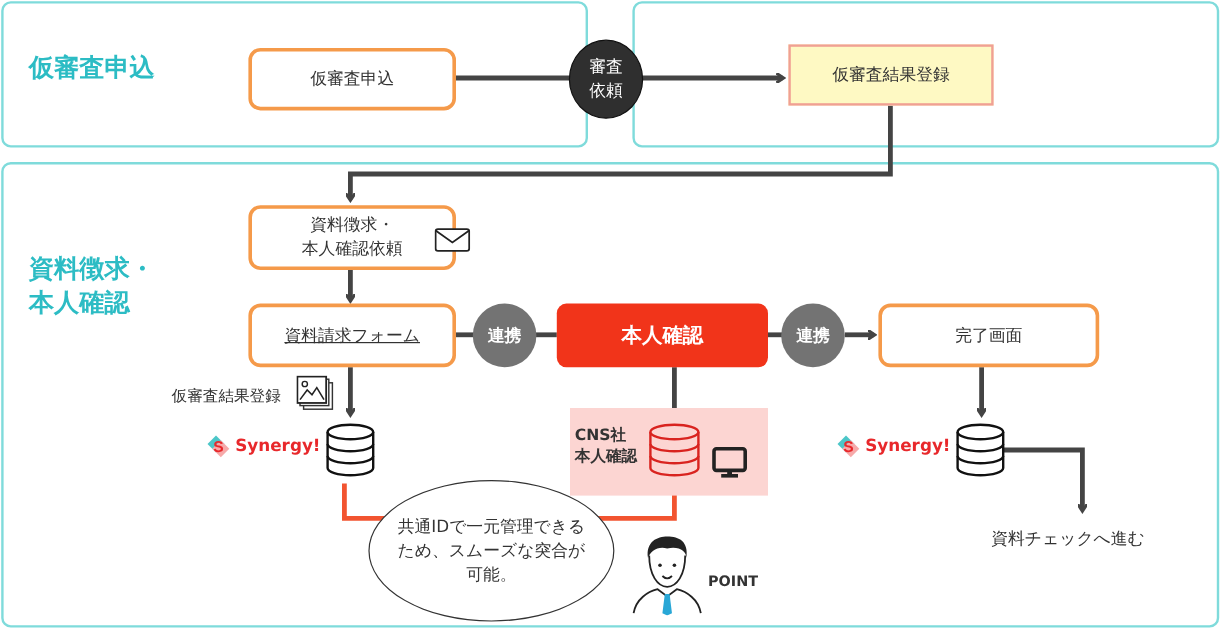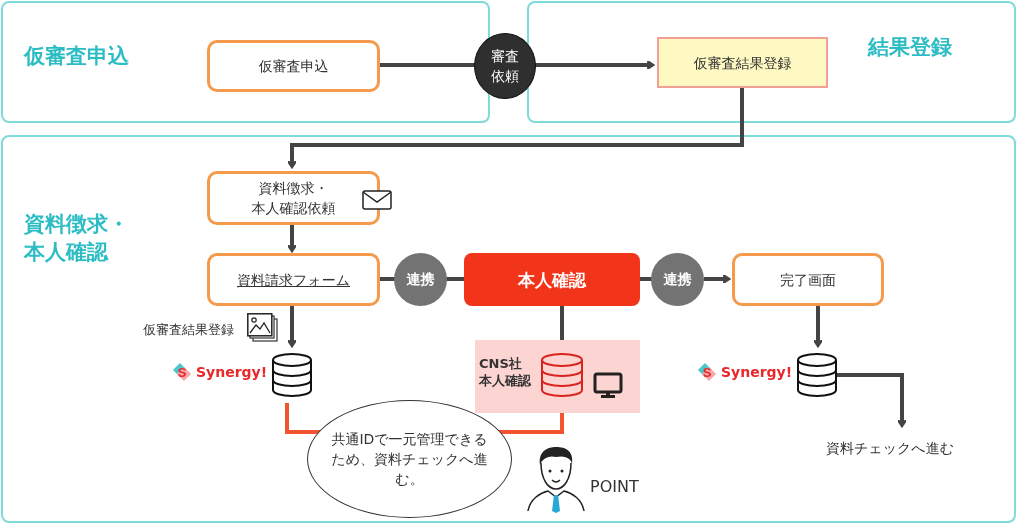--- a/index.html
+++ b/index.html
@@ -15,32 +15,31 @@
   .circle.dark { background:#2f2f2f; color:#fff; font-size:14px; line-height:20px; border:1px solid #111; }
   .circle.link { background:#737373; color:#fff; font-weight:bold; font-size:14px; }
   svg.lines { position:absolute; left:0; top:0; }
   .label { position:absolute; font-size:13px; color:#333; white-space:nowrap; }
   .cns-bg { position:absolute; left:475px; top:340px; width:165px; height:73px; background:#fcd5d2; }
   .cns-label { position:absolute; left:479px; top:355px; font-size:13px; line-height:17px; font-weight:bold; color:#333; }
   .synergy { position:absolute; display:flex; align-items:center; gap:4px; font-weight:bold; font-size:14px; color:#e8282b; }
   .bubble { position:absolute; left:307px; top:400px; width:205px; height:118px; border:1px solid #333; border-radius:50%;
             background:#fff; box-sizing:border-box; display:flex; align-items:center; justify-content:center; text-align:center;
             font-size:14px; line-height:20px; color:#333; padding:0 22px; }
-  .point { position:absolute; left:590px; top:477px; font-weight:normal; font-size:16px; color:#333; }
+  .point { position:absolute; left:590px; top:477px; font-weight:bold; font-size:12px; color:#333; }
 </style>
 </head>
 <body>
 
 <div class="panel" style="left:1px;top:1px;width:489px;height:122px;"></div>
 <div class="panel" style="left:527px;top:1px;width:489px;height:122px;"></div>
 <div class="panel" style="left:1px;top:135px;width:1015px;height:388px;"></div>
 
 <div class="sec-title" style="left:24px;top:42px;">仮審査申込</div>
 <div class="sec-title" style="left:868px;top:33px;">
-  <div>結果登録</div>
 </div>
 <div class="sec-title" style="left:24px;top:210px;">
   <div>資料徴求・</div>
   <div>本人確認</div>
 </div>
 
 <svg class="lines" width="1020" height="525">
   <defs>
     <marker id="arr" markerWidth="8" markerHeight="8" refX="5" refY="4" orient="auto" markerUnits="userSpaceOnUse">
       <path d="M0,0 L6,4 L0,8" fill="none" stroke="#444" stroke-width="2.5"></path>
@@ -85,21 +84,21 @@
 </svg>
 
 <div class="box" style="left:207px;top:253px;width:173px;height:53px;text-decoration:underline;">資料請求フォーム</div>
 
 <div class="circle link" style="left:394px;top:253px;width:53px;height:53px;">連携</div>
 
 <div class="box main" style="left:464px;top:253px;width:176px;height:53px;">本人確認</div>
 
 <div class="circle link" style="left:651px;top:253px;width:53px;height:53px;">連携</div>
 
-<div class="box" style="left:732px;top:253px;width:152px;height:53px;">完了画面</div>
+<div class="box" style="left:732px;top:253px;width:184px;height:53px;">完了画面</div>
 
 <div class="label" style="left:143px;top:321px;">仮審査結果登録</div>
 <svg style="position:absolute;left:247px;top:313px;" width="32" height="30" viewBox="0 0 32 30">
   <rect x="6" y="6" width="24" height="22" fill="#fff" stroke="#333" stroke-width="1.2"></rect>
   <rect x="3" y="3" width="24" height="22" fill="#fff" stroke="#333" stroke-width="1.2"></rect>
   <rect x="0.8" y="0.8" width="24" height="22" fill="#fff" stroke="#222" stroke-width="1.5"></rect>
   <circle cx="7" cy="7" r="2.2" fill="none" stroke="#222" stroke-width="1.2"></circle>
   <polyline points="3,20 9,12 13,16 17,10 23,20" fill="none" stroke="#222" stroke-width="1.3"></polyline>
 </svg>
 
@@ -153,21 +152,21 @@
   <g fill="#fff" stroke="#111" stroke-width="2">
     <path d="M2,8 v30 a19,6 0 0 0 38,0 v-30"></path>
     <ellipse cx="21" cy="8" rx="19" ry="6"></ellipse>
     <path d="M2,18 a19,6 0 0 0 38,0" fill="none"></path>
     <path d="M2,28 a19,6 0 0 0 38,0" fill="none"></path>
   </g>
 </svg>
 
 <div class="label" style="left:826px;top:440px;font-size:14px;">資料チェックへ進む</div>
 
-<div class="bubble">共通IDで一元管理できるため、資料チェックへ進む。</div>
+<div class="bubble">共通IDで一元管理できるため、スムーズな突合が可能。</div>
 
 <svg style="position:absolute;left:526px;top:445px;" width="60" height="68" viewBox="0 0 60 68">
   <path d="M14,20 C12,6 22,2 30,2 C40,2 48,6 46,20 C46,14 40,10 30,12 C22,10 16,14 14,20 Z" fill="#222"></path>
   <path d="M15,18 C15,34 22,44 30,44 C38,44 45,34 45,18" fill="#fff" stroke="#222" stroke-width="1.5"></path>
   <circle cx="24" cy="26" r="1.5" fill="#222"></circle>
   <circle cx="36" cy="26" r="1.5" fill="#222"></circle>
   <path d="M26,35 Q30,39 34,35" fill="none" stroke="#222" stroke-width="1.5"></path>
   <path d="M2,66 C4,54 14,48 22,46 L30,52 L38,46 C46,48 56,54 58,66" fill="#fff" stroke="#222" stroke-width="1.5"></path>
   <path d="M28,50 L32,50 L34,66 L30,68 L26,66 Z" fill="#29a7d6"></path>
 </svg>

